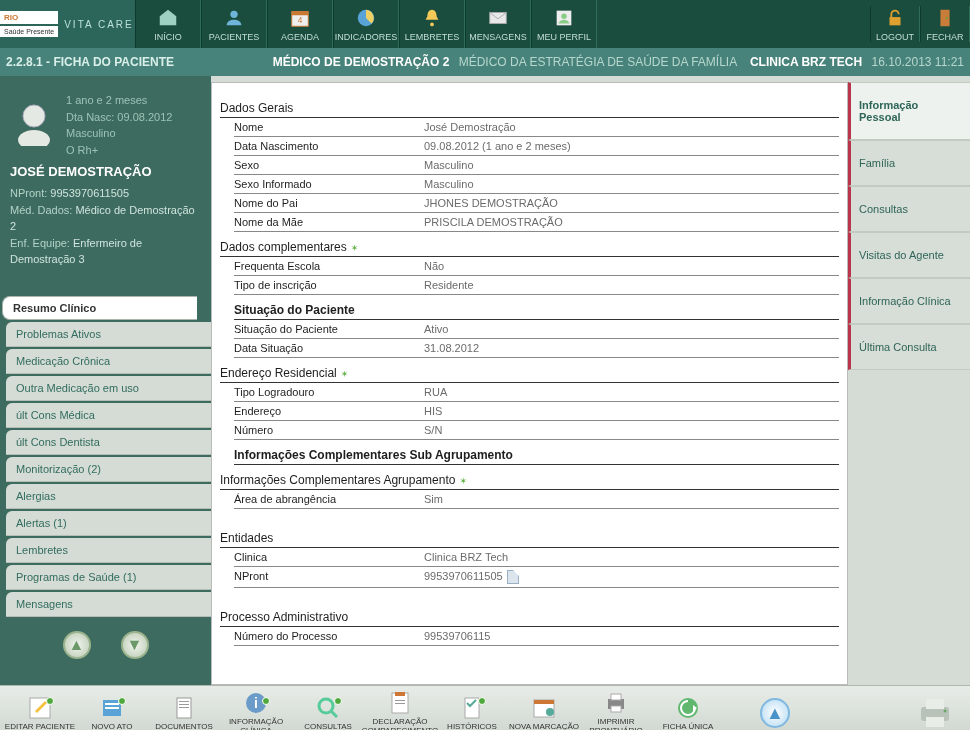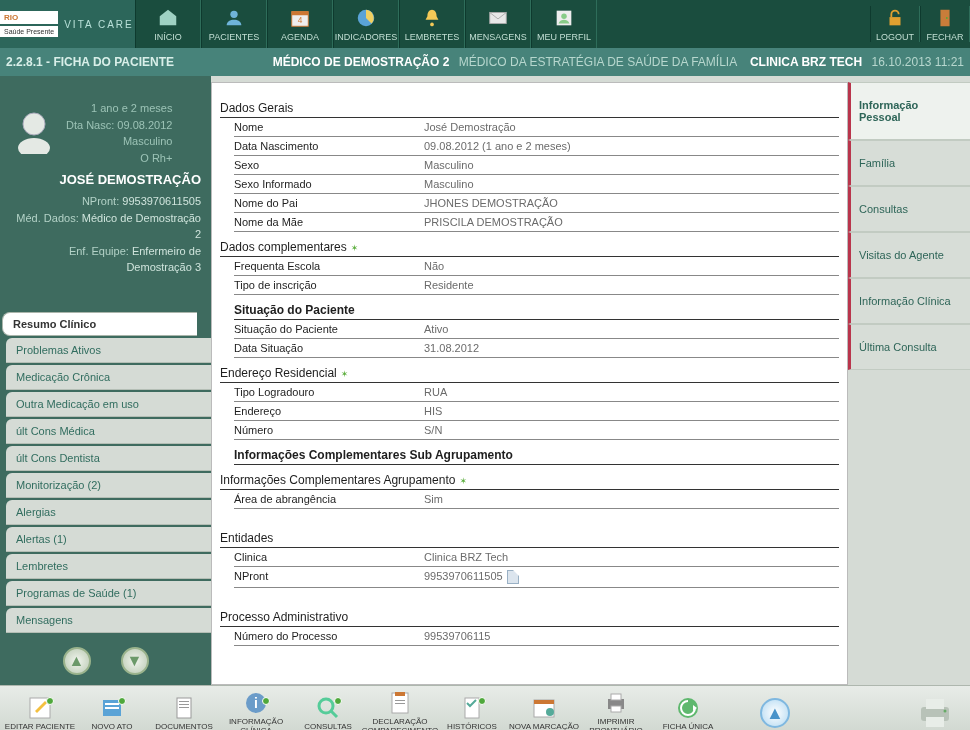--- a/index.html
+++ b/index.html
@@ -23,21 +23,21 @@
     .breadcrumb-doc { color: #fff; font-weight: bold; }
     .breadcrumb-team { color: #b7d7ce; margin-left: 6px; }
     .breadcrumb-clinic { color: #fff; font-weight: bold; margin-left: 10px; }
     .breadcrumb-ts { color: #b7d7ce; margin-left: 6px; }
     
     
     .layout { display: flex; height: 609px; }
     
     
     .sidebar-left { width: 211px; background: #3e6b5f; display: flex; flex-direction: column; }
-    .patient-box { padding: 24px 10px; color: #cfe4dc; text-align: right; }
+    .patient-box { padding: 16px 10px; color: #cfe4dc; }
     .patient-info-row { display: flex; gap: 8px; }
     .avatar { width: 48px; height: 48px; margin-top: 6px; }
     .patient-meta { color: #9cc3b6; line-height: 1.5; }
     .patient-name { color: #fff; font-weight: bold; font-size: 13px; margin-top: 6px; }
     .patient-fields { margin-top: 6px; color: #b3d2c7; line-height: 1.5; }
     .pf-value { color: #cfe4dc; }
     
     .left-tabs { margin-top: 12px; }
     .left-tab { background: #d5dbd5; color: #316d5f; padding: 6px 10px; margin-bottom: 2px; border-radius: 6px 0 0 0; border-bottom: 1px solid #b4beb5; cursor: pointer; position: relative; left: 6px; width: 205px; font-size: 11px; }
     .left-tab.active { background: #fff; color: #333; font-weight: bold; border: 1px solid #aab5ab; border-right: none; width: 195px; left: 2px; border-radius: 8px 0 0 8px; padding: 5px 10px; }

